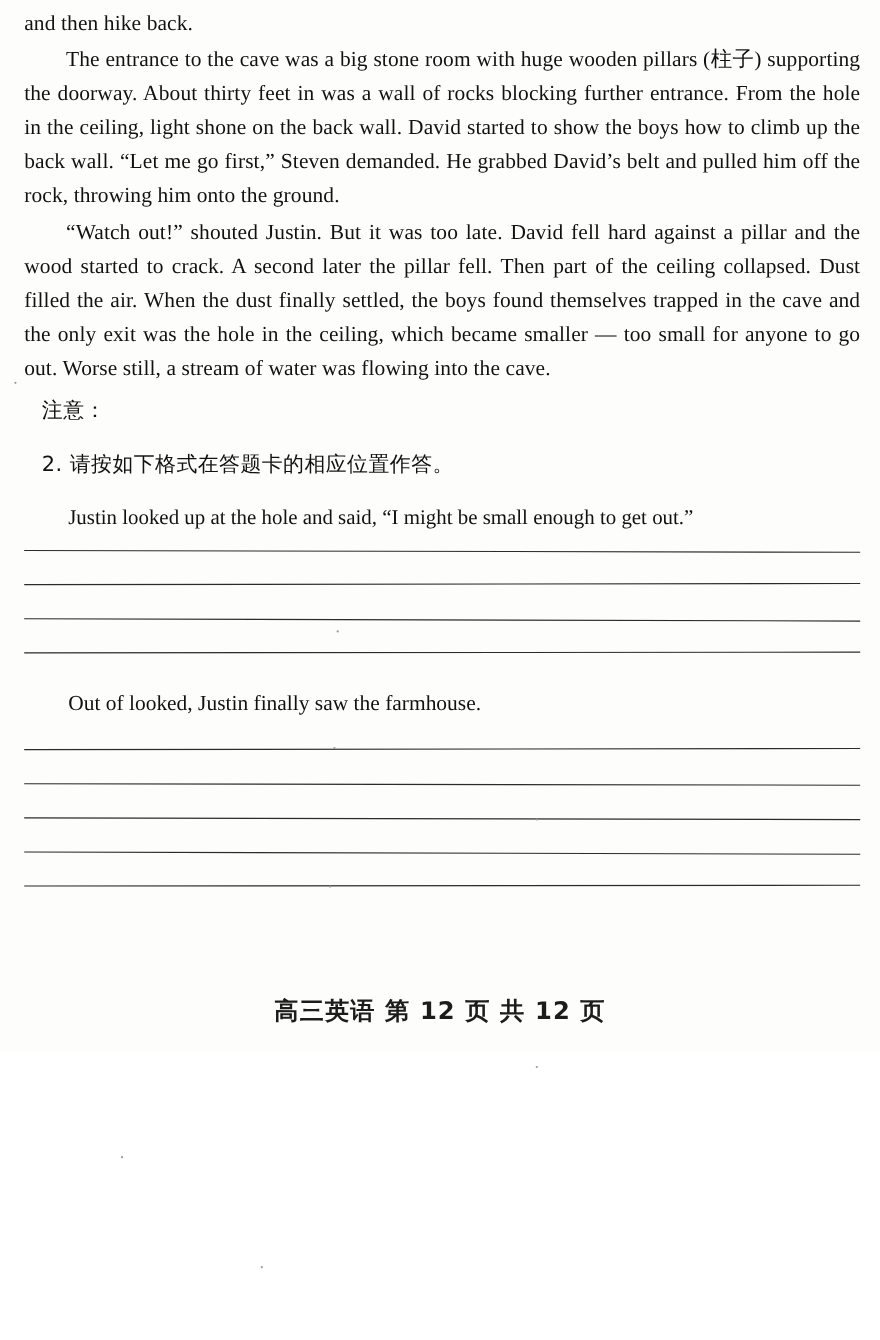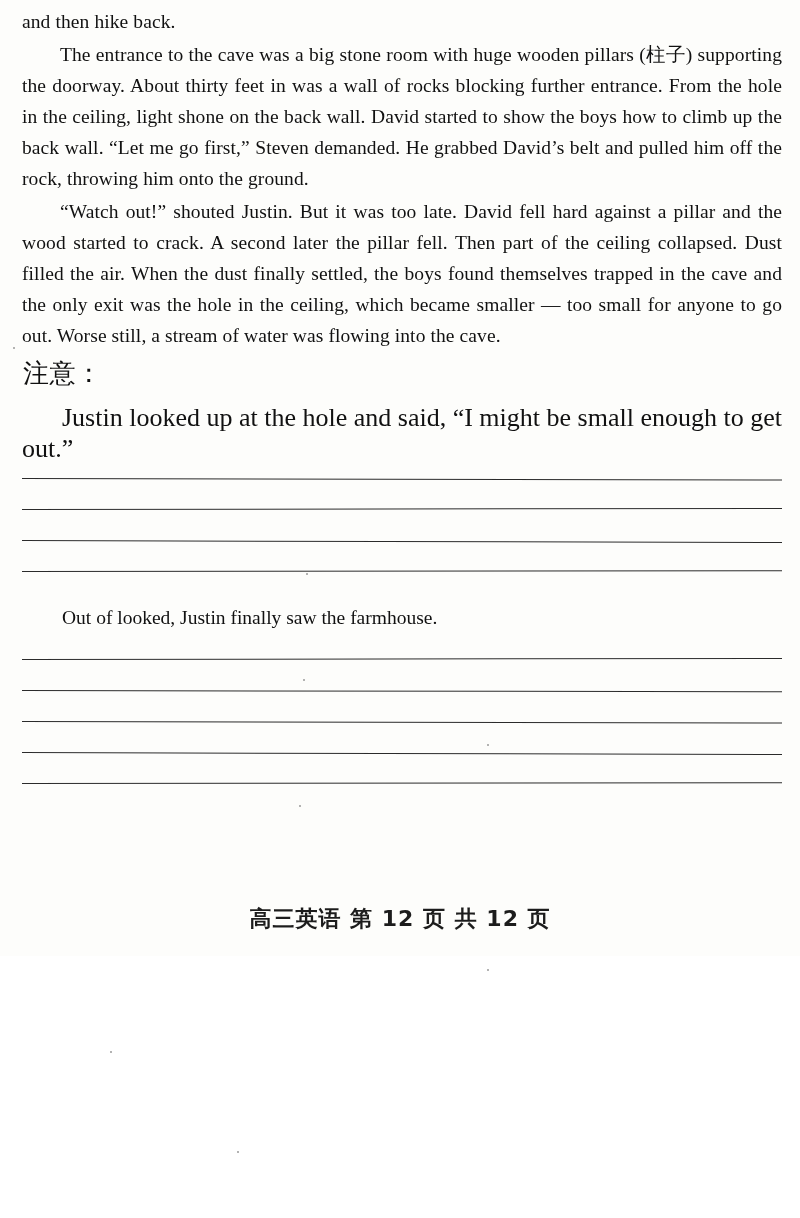--- a/index.html
+++ b/index.html
@@ -32,32 +32,32 @@
     font-size: 19.5px;
     line-height: 31px;
     text-align: justify;
     text-justify: inter-word;
     letter-spacing: 0.1px;
   }
   p.para.indent {
     text-indent: 38px;
   }
   p.cn {
-    margin: 1px;
-    font-size: 26px;
+    margin: 16px;
+    font-size: 19px;
     line-height: 33px;
     font-family: "DejaVu Sans", "Liberation Sans", sans-serif;
     letter-spacing: 0.4px;
   }
   p.cn-note {
     margin-top: 6px;
   }
   p.prompt {
     margin: 12px 0 0 0;
-    font-size: 26px;
+    font-size: 19px;
     line-height: 31px;
     text-indent: 40px;
   }
   .rules {
     margin-top: 14px;
   }
   .rule {
     height: 0;
     border-top: 1.6px solid #2b2b2b;
     margin: 0 0 30px 0;
@@ -103,20 +103,21 @@
 
   <div class="content">
 
     <p class="para">and then hike back.</p>
 
     <p class="para indent">The entrance to the cave was a big stone room with huge wooden pillars (柱子) supporting the doorway. About thirty feet in was a wall of rocks blocking further entrance. From the hole in the ceiling, light shone on the back wall. David started to show the boys how to climb up the back wall. “Let me go first,” Steven demanded. He grabbed David’s belt and pulled him off the rock, throwing him onto the ground.</p>
 
     <p class="para indent">“Watch out!” shouted Justin. But it was too late. David fell hard against a pillar and the wood started to crack. A second later the pillar fell. Then part of the ceiling collapsed. Dust filled the air. When the dust finally settled, the boys found themselves trapped in the cave and the only exit was the hole in the ceiling, which became smaller — too small for anyone to go out. Worse still, a stream of water was flowing into the cave.</p>
 
     <p class="cn cn-note">注意：</p>
+    <p class="cn">2. 请按如下格式在答题卡的相应位置作答。</p>
 
     <p class="prompt">Justin looked up at the hole and said, “I might be small enough to get out.”</p>
 
     <div class="rules">
       <div class="rule r1"></div>
       <div class="rule r2"></div>
       <div class="rule r3"></div>
       <div class="rule r4"></div>
     </div>
 

